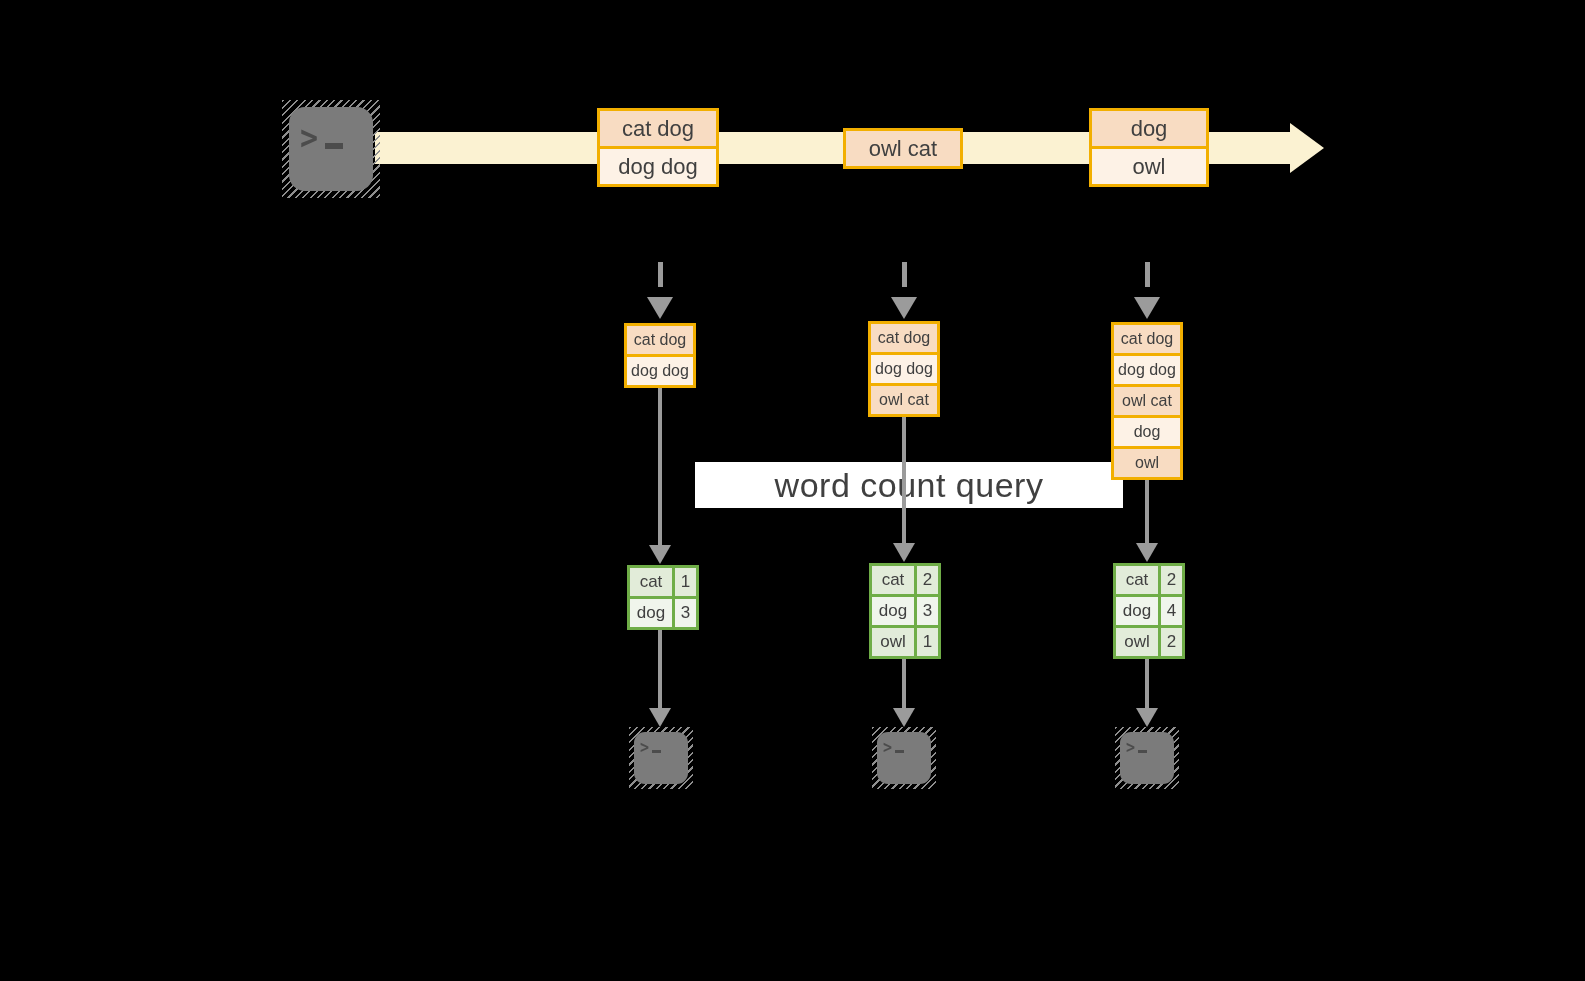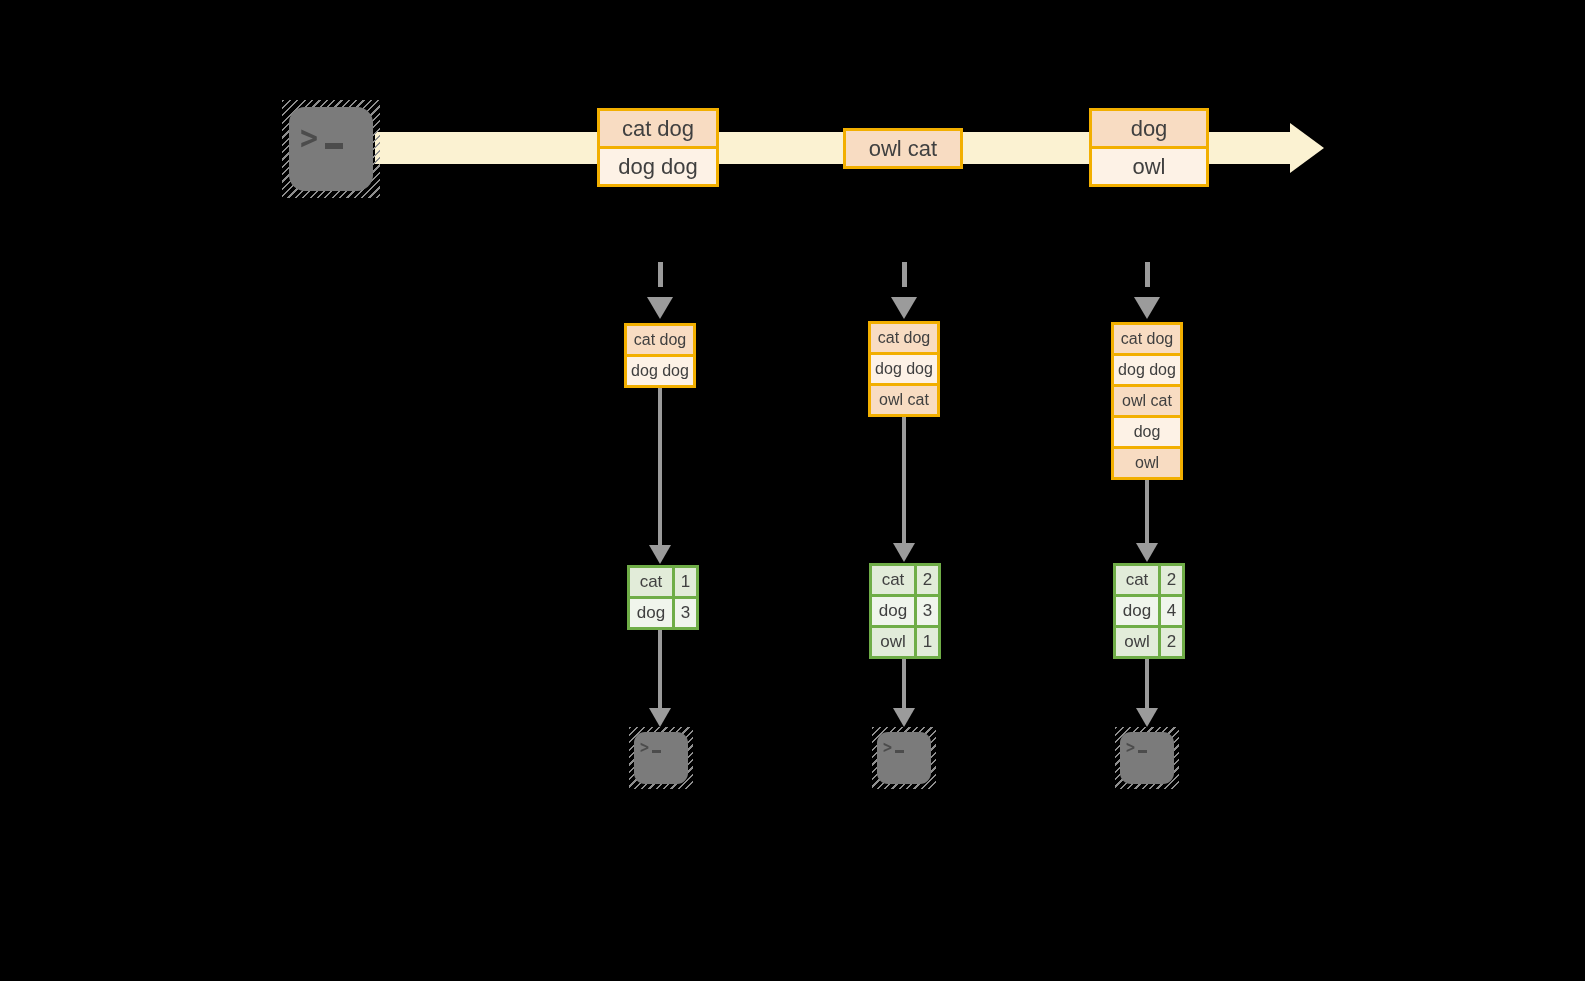--- a/index.html
+++ b/index.html
@@ -142,20 +142,23 @@
         <span>owl cat</span>
       </div>
     <div class="gbox fill-b">
         <span>dog</span>
       </div>
     <div class="gbox fill-a">
         <span>owl</span>
       </div>
   </div>
 
+  <div class="query-box">
+    <span>word count query</span>
+  </div>
 
   <div class="vline" style="left:658px;top:386px;height:159px;"></div>
   <div class="arrow-down small" style="left:649px;top:545px;"></div>
   <div class="vline" style="left:902px;top:417px;height:126px;"></div>
   <div class="arrow-down small" style="left:893px;top:543px;"></div>
   <div class="vline" style="left:1145px;top:480px;height:63px;"></div>
   <div class="arrow-down small" style="left:1136px;top:543px;"></div>
 
   <div class="ctable" style="left:627px;top:565px;">
     <div class="cell r0">

